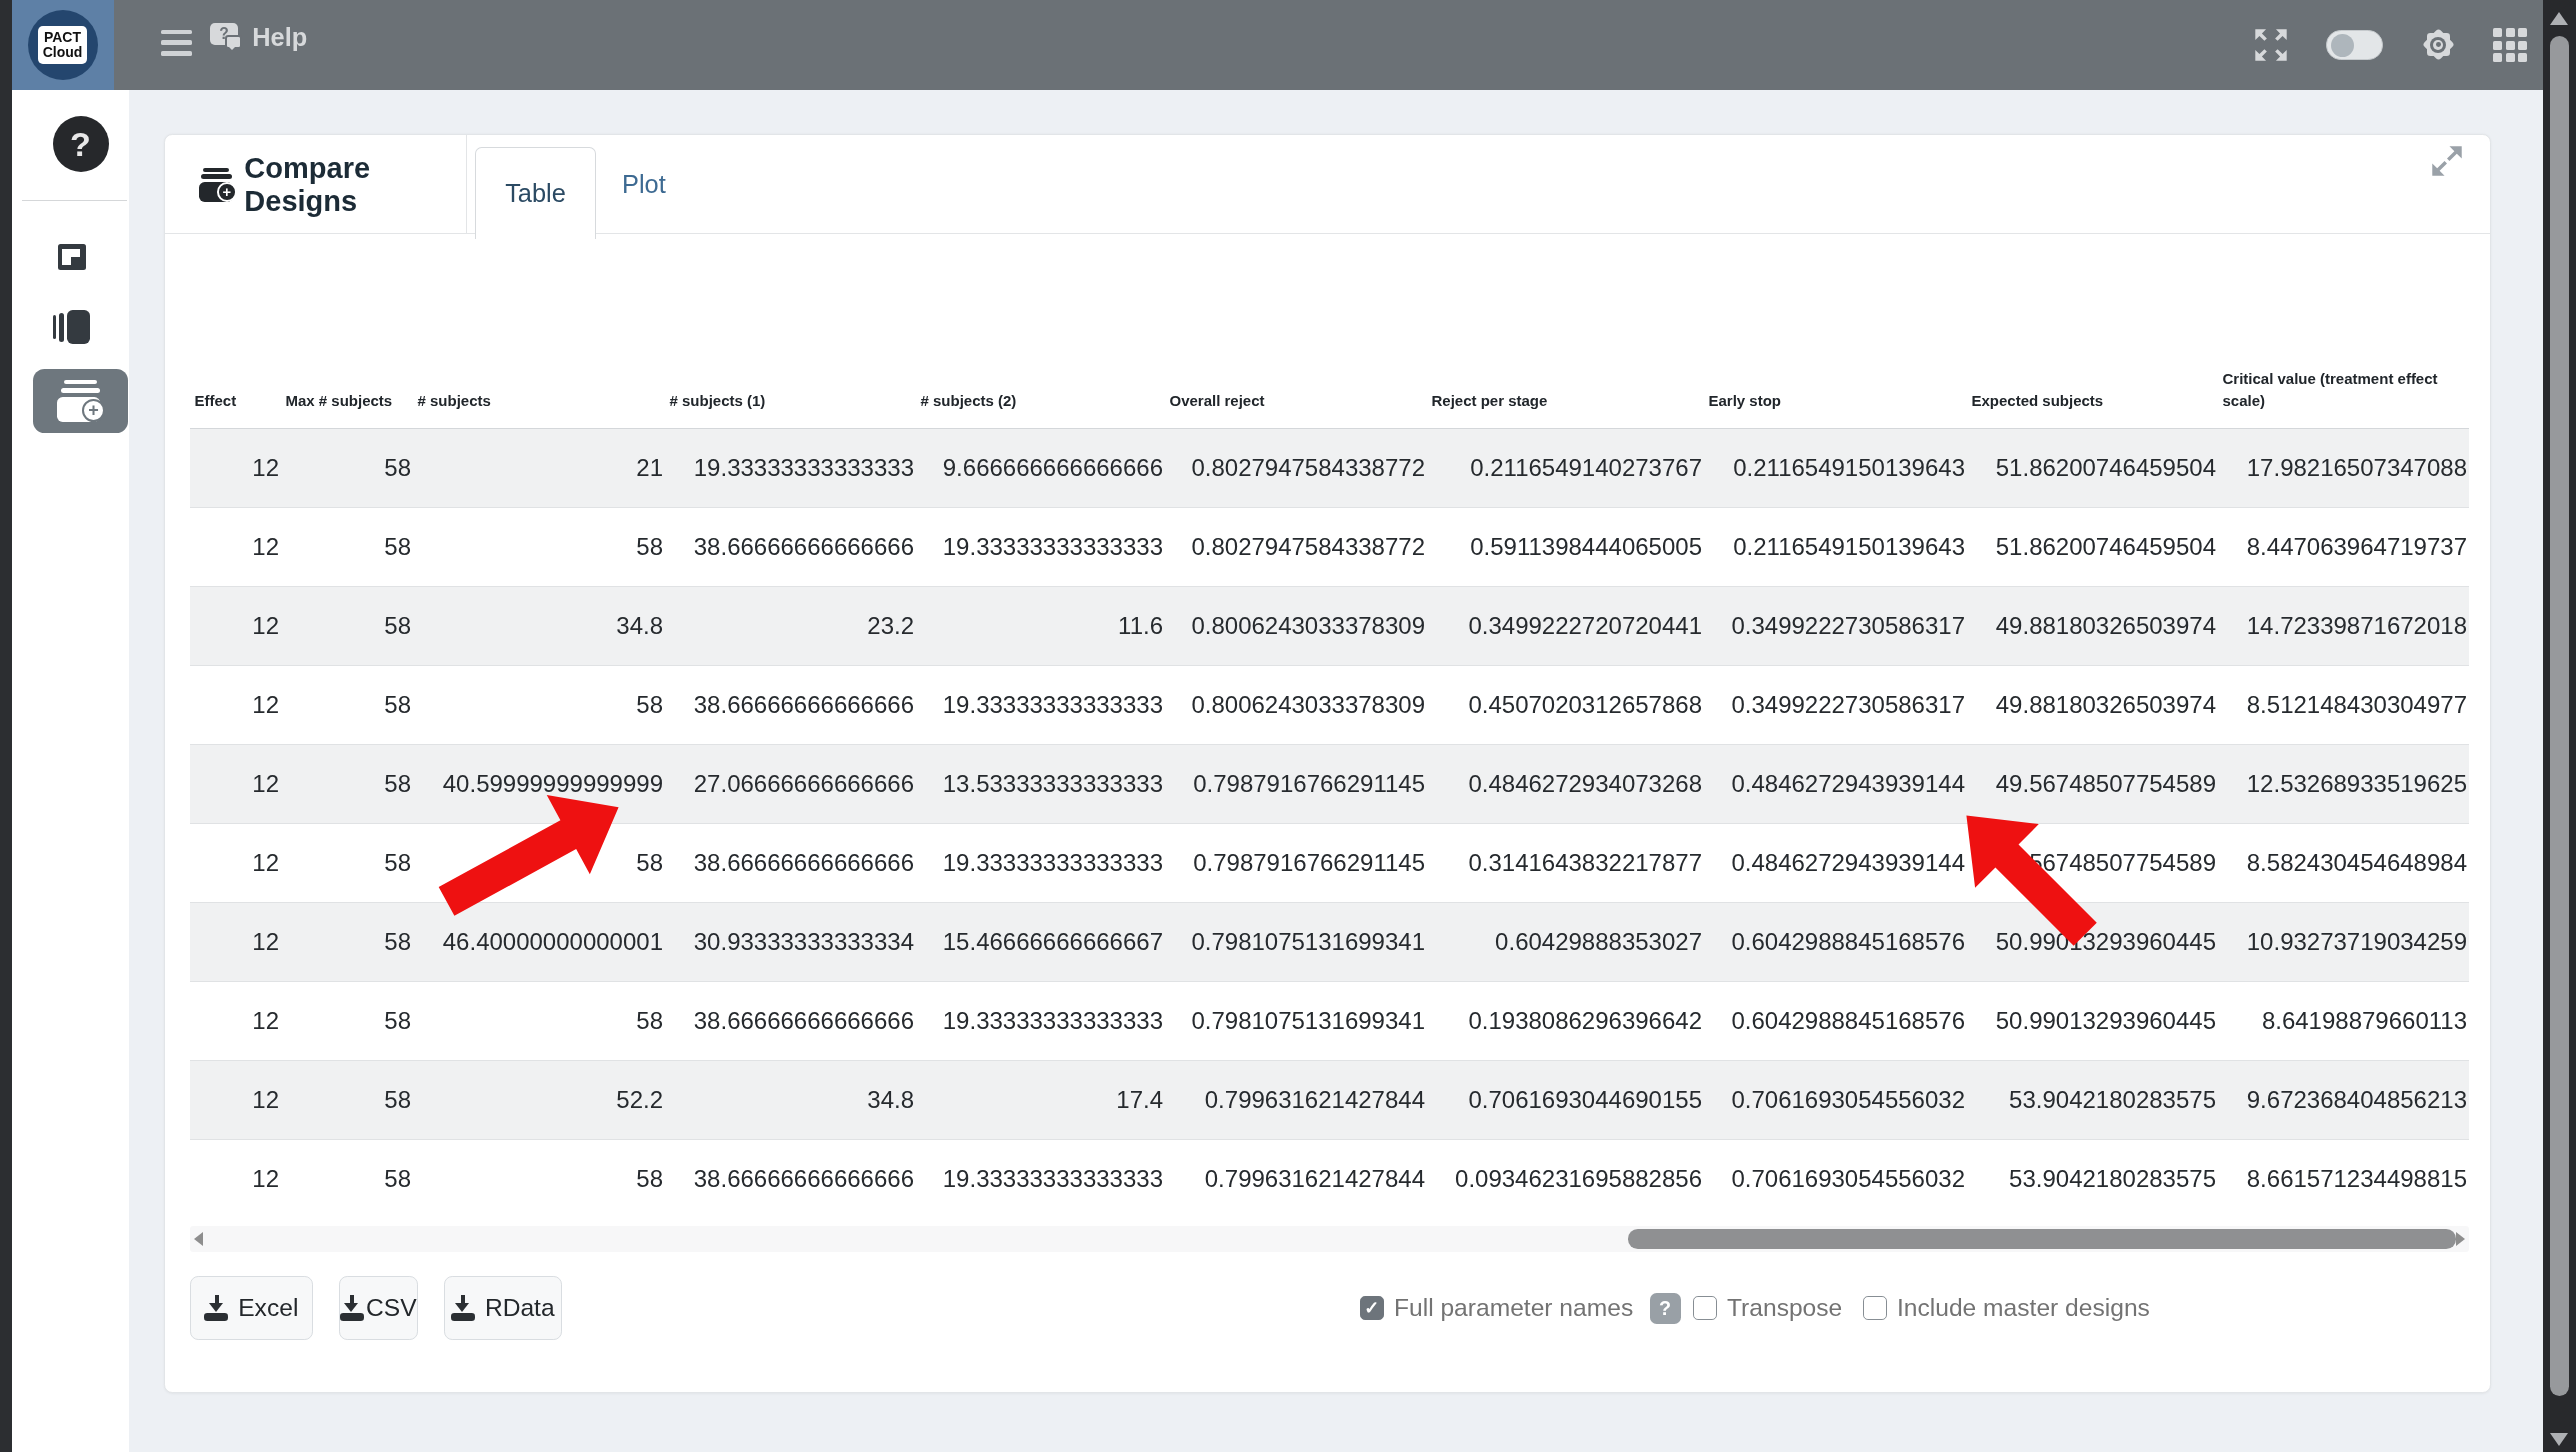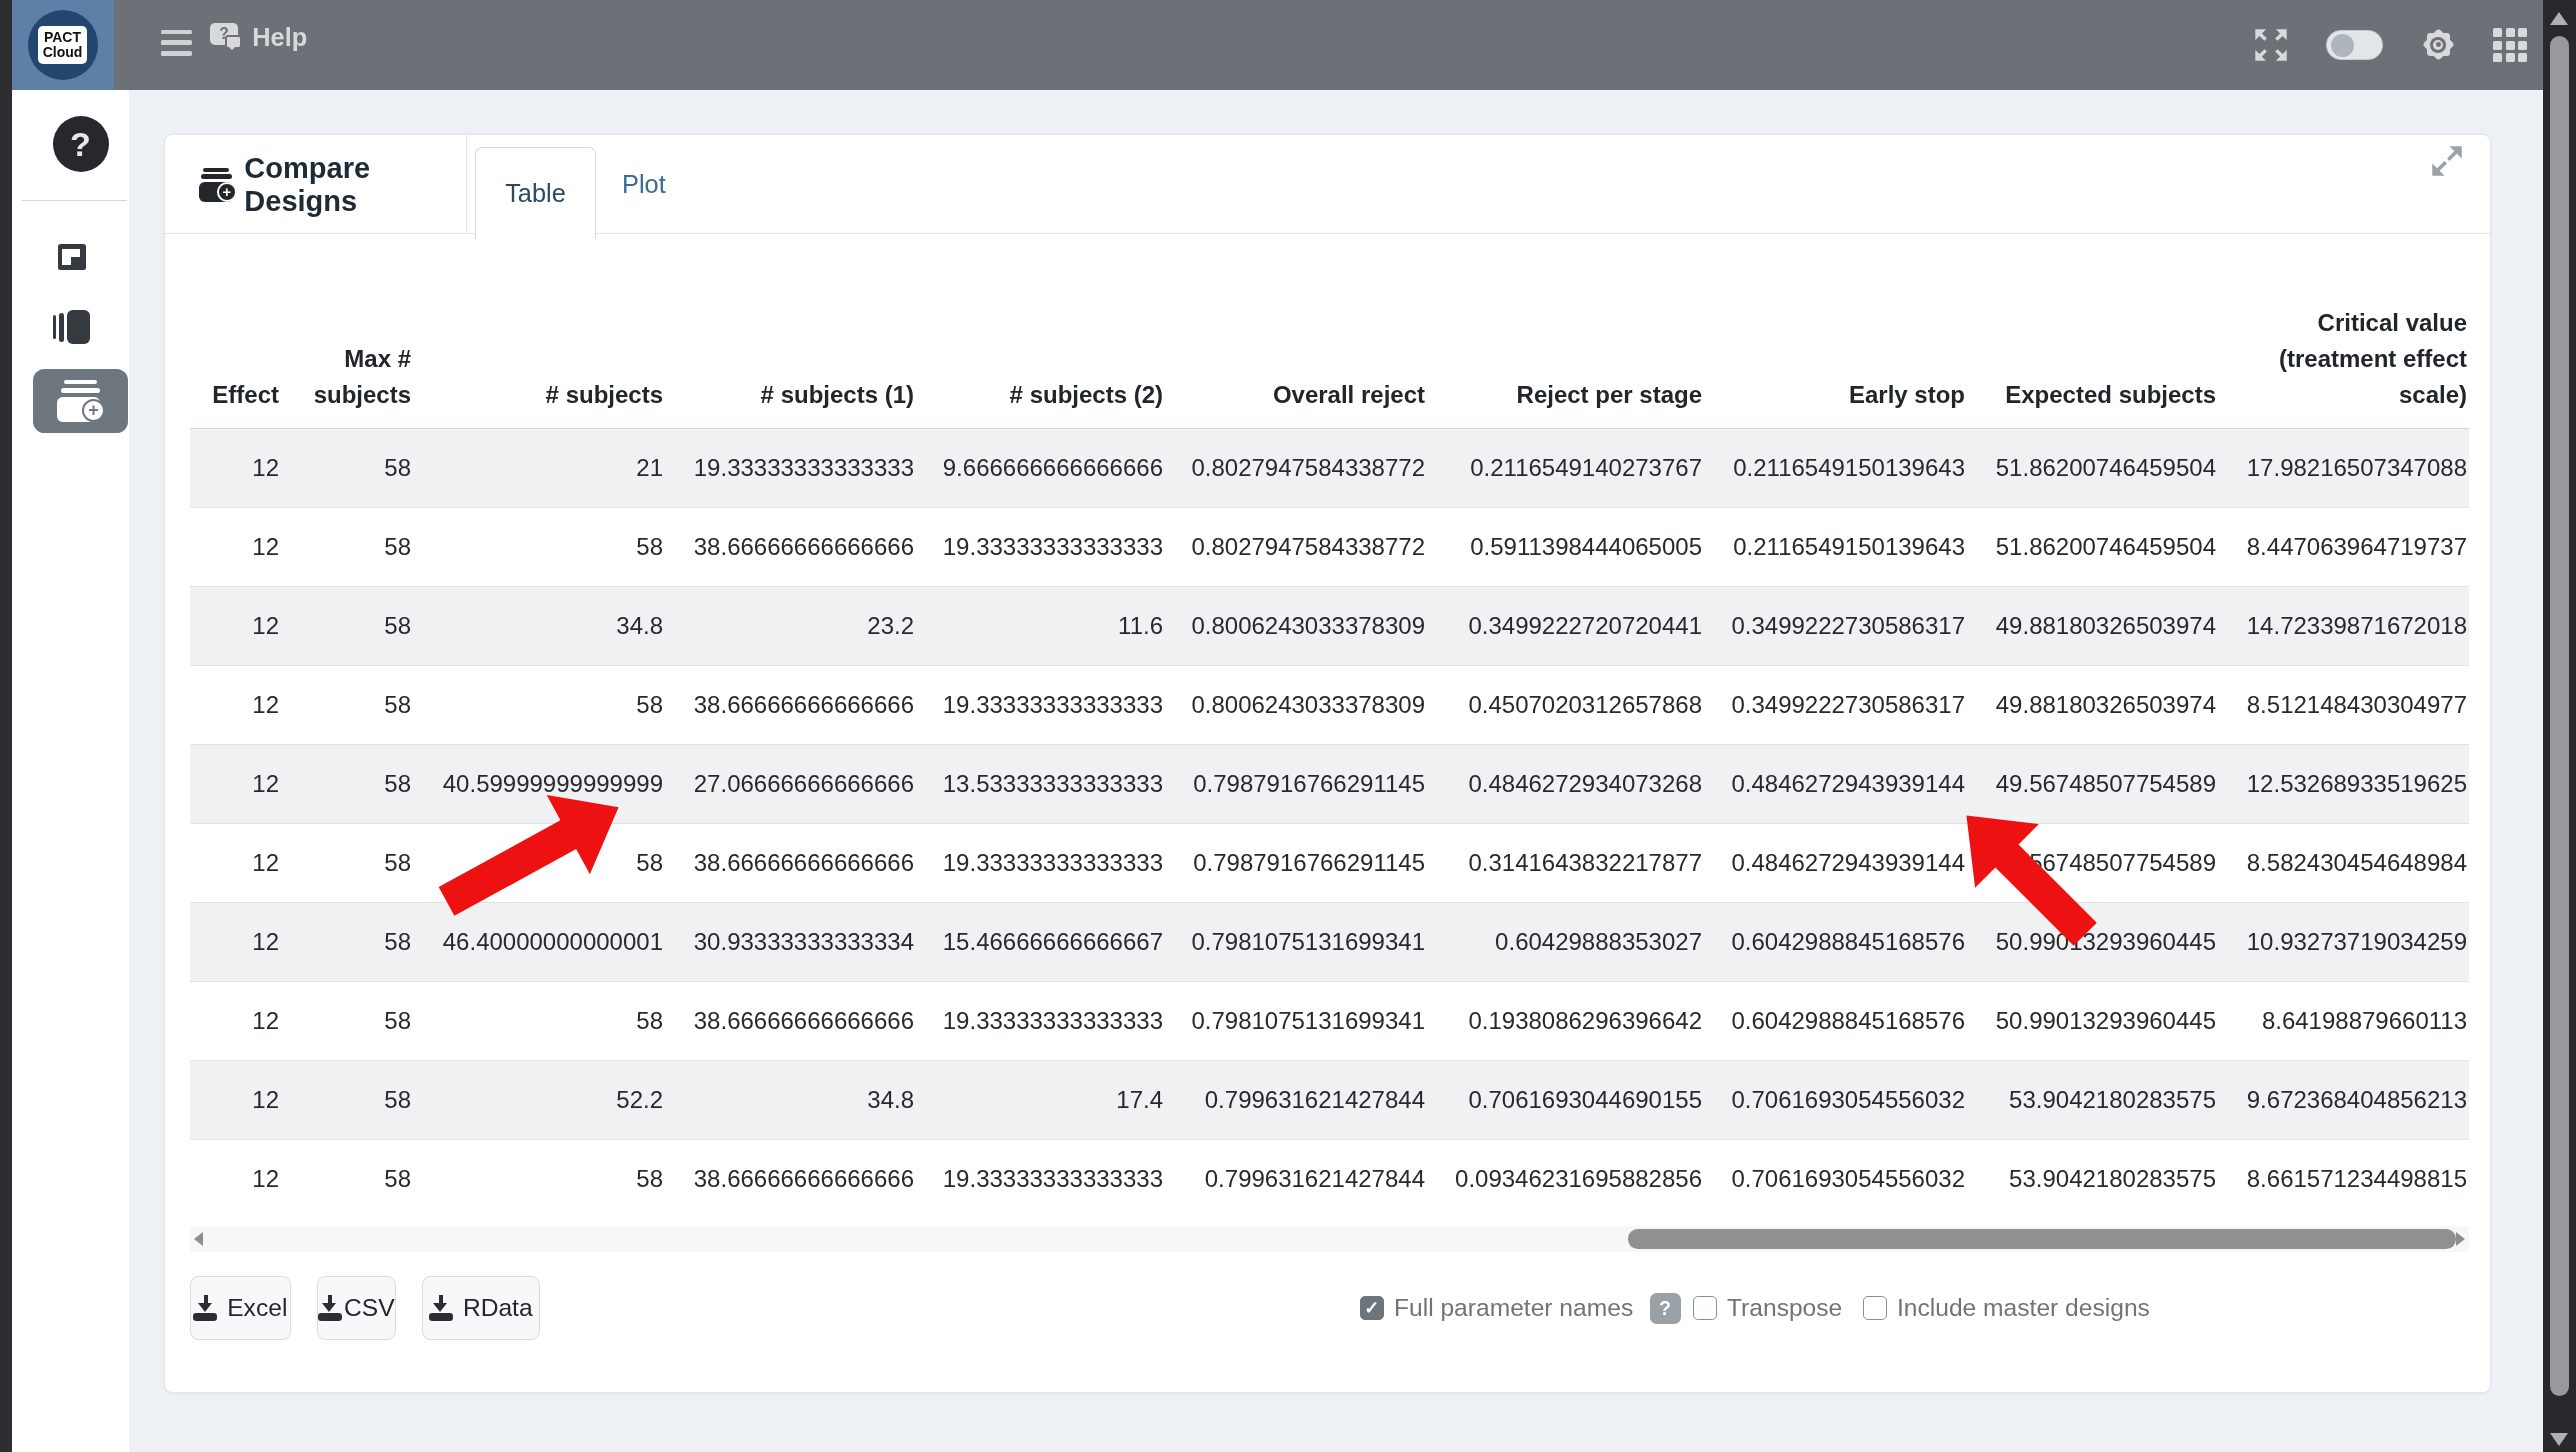--- a/index.html
+++ b/index.html
@@ -72,21 +72,21 @@
     display:flex; align-items:center; }
   .card-title { font-size:29px; font-weight:600; color:#1c2b36; margin-left:11.5px; }
   .tab { position:absolute; top:11.5px; height:92px; background:#fff; z-index:3;
     display:flex; align-items:center; justify-content:center; font-size:25.4px; cursor:pointer; }
   .tab.active { left:310px; width:121px; border:0.8px solid #d7dadd; border-bottom:none; border-radius:6.6px 6.6px 0 0; color:#2b4a63; }
   .tab-link { position:absolute; top:0; height:99px; display:flex; align-items:center; font-size:25.4px; color:#3d6a92; cursor:pointer; }
   .expand-ic { position:absolute; right:24.6px; top:8.2px; cursor:pointer; }
 
   
   table.dtable { position:absolute; left:24.6px; top:157px; width:2279px; border-collapse:collapse; table-layout:fixed; }
-  .dtable th { height:136px; vertical-align:bottom; text-align:right; font-size:24px; font-weight:700;
+  .dtable th { height:136px; vertical-align:bottom; text-align:left; font-size:15px; font-weight:700;
     color:#21262b; padding:0 1.6px 14.7px 4.9px; line-height:1.5; }
   .dtable thead tr { border-bottom:0.8px solid #d4d7da; }
   .dtable td { height:79px; text-align:right; font-size:24px; color:#262a2e; padding:0 1.6px 0 4.9px; }
   .dtable tbody tr { border-top:0.8px solid #e0e2e4; }
   .dtable tbody tr:first-child { border-top:none; }
   .dtable tbody tr.stripe { background:#f0f1f2; }
 
   
   .hscroll { position:absolute; left:24.6px; top:1091px; width:2279px; height:26px; background:#f7f7f8; border-radius:3.3px; }
   .hs-thumb { position:absolute; left:1438px; top:3.3px; width:828px; height:19.7px; background:#8f9092; border-radius:9.8px; cursor:grab; }
@@ -370,21 +370,21 @@
     </table>
 
     <div class="hscroll">
       <div class="hs-left"></div>
       <div class="hs-thumb"></div>
       <div class="hs-right"></div>
     </div>
 
     <div class="footer-row">
       <div class="btn-group">
-          <div class="export-btn" style="width: 101px;">
+          <div class="export-btn" style="width: 123px;">
             <span class="dl-ic">
               <span class="stem"></span>
               <span class="head"></span>
               <span class="tray"></span>
             </span>
             <span>Excel</span>
           </div>
           <div class="export-btn" style="width: 79px; gap: 6px;">
             <span class="dl-ic">
               <span class="stem"></span>

